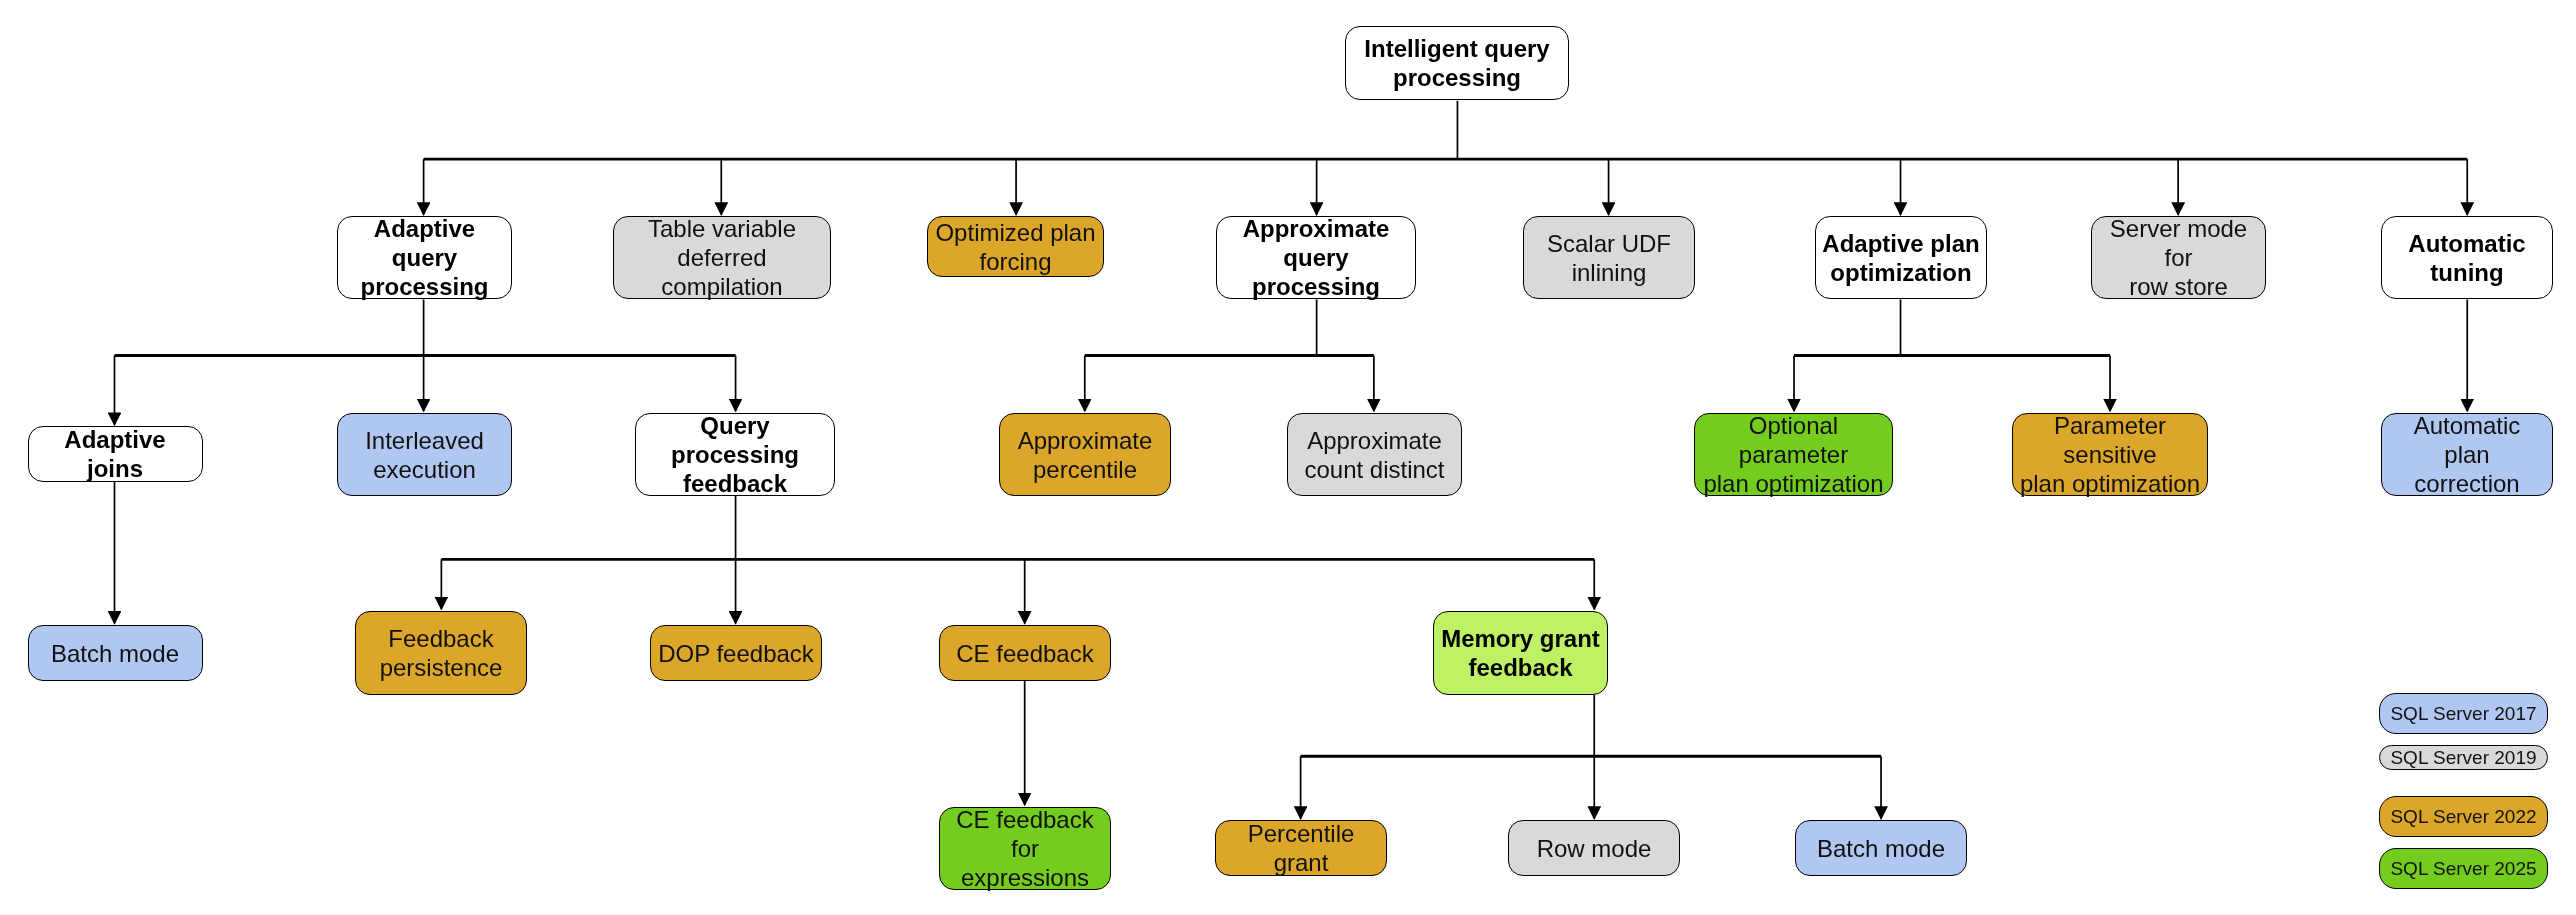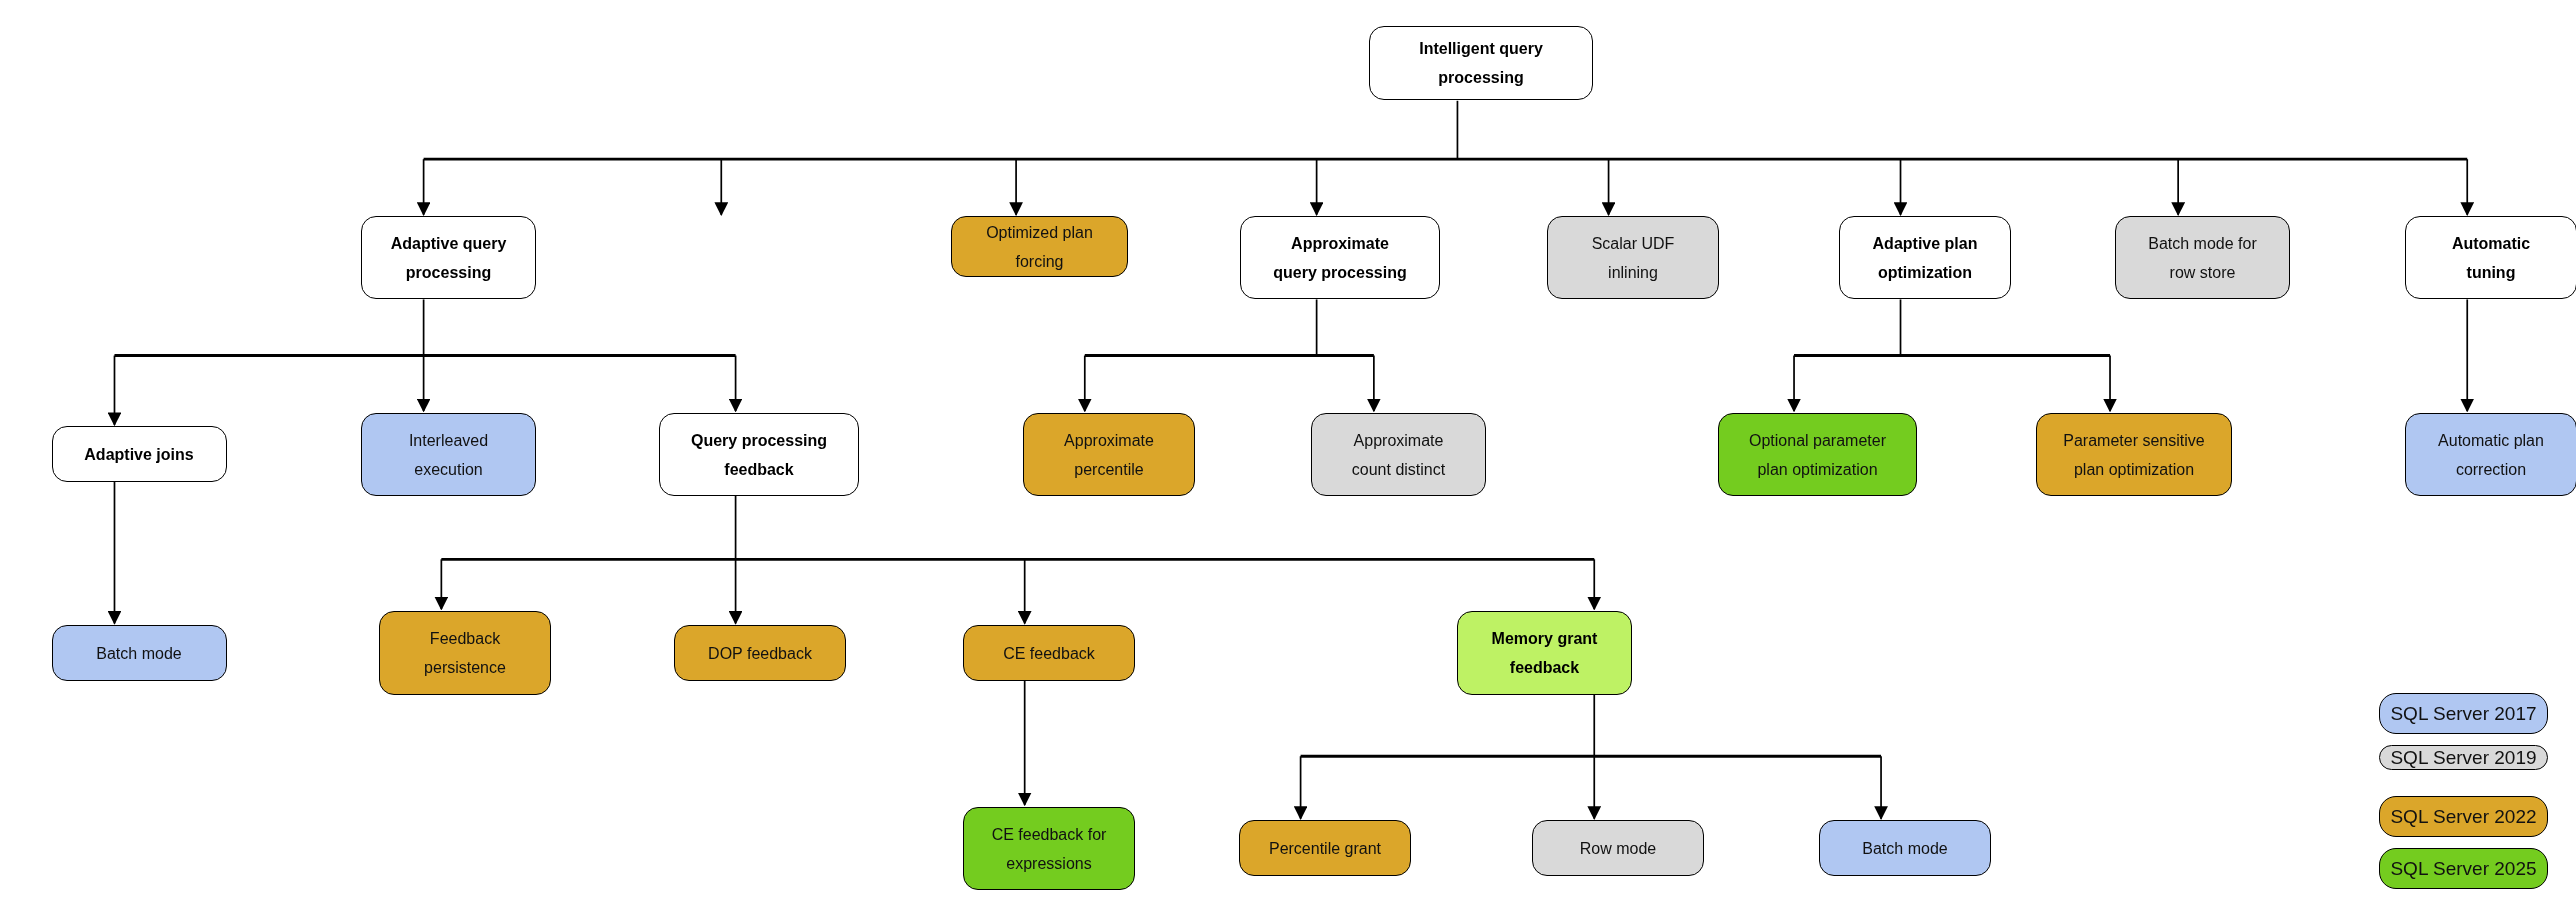--- a/index.html
+++ b/index.html
@@ -21,25 +21,24 @@
     position: absolute;
     box-sizing: border-box;
     display: flex;
     align-items: center;
     justify-content: center;
     text-align: center;
     border: 1.7px solid #000000;
     border-radius: 15px;
     background: #ffffff;
     color: #111111;
-    font-size: 16px;
+    font-size: 24px;
     line-height: 29px;
     white-space: pre-line;
     padding: 2.3px 5.7px;
-    margin-left: 24px;
   }
   .node.cat { font-weight: 700; color: #000000; }
   .pill {
     position: absolute;
     box-sizing: border-box;
     display: flex;
     align-items: center;
     justify-content: center;
     border: 1.7px solid #000000;
     border-radius: 17px;
@@ -104,29 +103,31 @@
       <line x1="2785" y1="1321" x2="2785" y2="1430"></line>
       <line x1="3286" y1="1321" x2="3286" y2="1430"></line>
     </g>
   </svg>
 
   <div class="node cat" style="left: 1345px; top: 26px; width: 224px; height: 74px; background-color: rgb(255, 255, 255);">Intelligent query
 processing</div>
 
   <div class="node cat" style="left: 337px; top: 216px; width: 175px; height: 83px; background-color: rgb(255, 255, 255);">Adaptive query
 processing</div>
+  <div class="node" style="left: 613px; top: 216px; width: 218px; height: 83px; background-color: rgb(217, 217, 217);">Table variable
+deferred compilation</div>
   <div class="node" style="left: 927px; top: 216px; width: 177px; height: 61px; background-color: rgb(219, 166, 42);">Optimized plan
 forcing</div>
   <div class="node cat" style="left: 1216px; top: 216px; width: 200px; height: 83px; background-color: rgb(255, 255, 255);">Approximate
 query processing</div>
   <div class="node" style="left: 1523px; top: 216px; width: 172px; height: 83px; background-color: rgb(217, 217, 217);">Scalar UDF
 inlining</div>
   <div class="node cat" style="left: 1815px; top: 216px; width: 172px; height: 83px; background-color: rgb(255, 255, 255);">Adaptive plan
 optimization</div>
-  <div class="node" style="left: 2091px; top: 216px; width: 175px; height: 83px; background-color: rgb(217, 217, 217);">Batch mode for
+  <div class="node" style="left: 2091px; top: 216px; width: 175px; height: 83px; background-color: rgb(217, 217, 217);">Server mode for
 row store</div>
   <div class="node cat" style="left: 2381px; top: 216px; width: 172px; height: 83px; background-color: rgb(255, 255, 255);">Automatic
 tuning</div>
 
   <div class="node cat" style="left: 27.5px; top: 426px; width: 175px; height: 56px; background-color: rgb(255, 255, 255);">Adaptive joins</div>
   <div class="node" style="left: 337px; top: 413px; width: 175px; height: 83px; background-color: rgb(176, 199, 242);">Interleaved
 execution</div>
   <div class="node cat" style="left: 635px; top: 413px; width: 200px; height: 83px; background-color: rgb(255, 255, 255);">Query processing
 feedback</div>
   <div class="node" style="left: 999px; top: 413px; width: 172px; height: 83px; background-color: rgb(219, 166, 42);">Approximate

